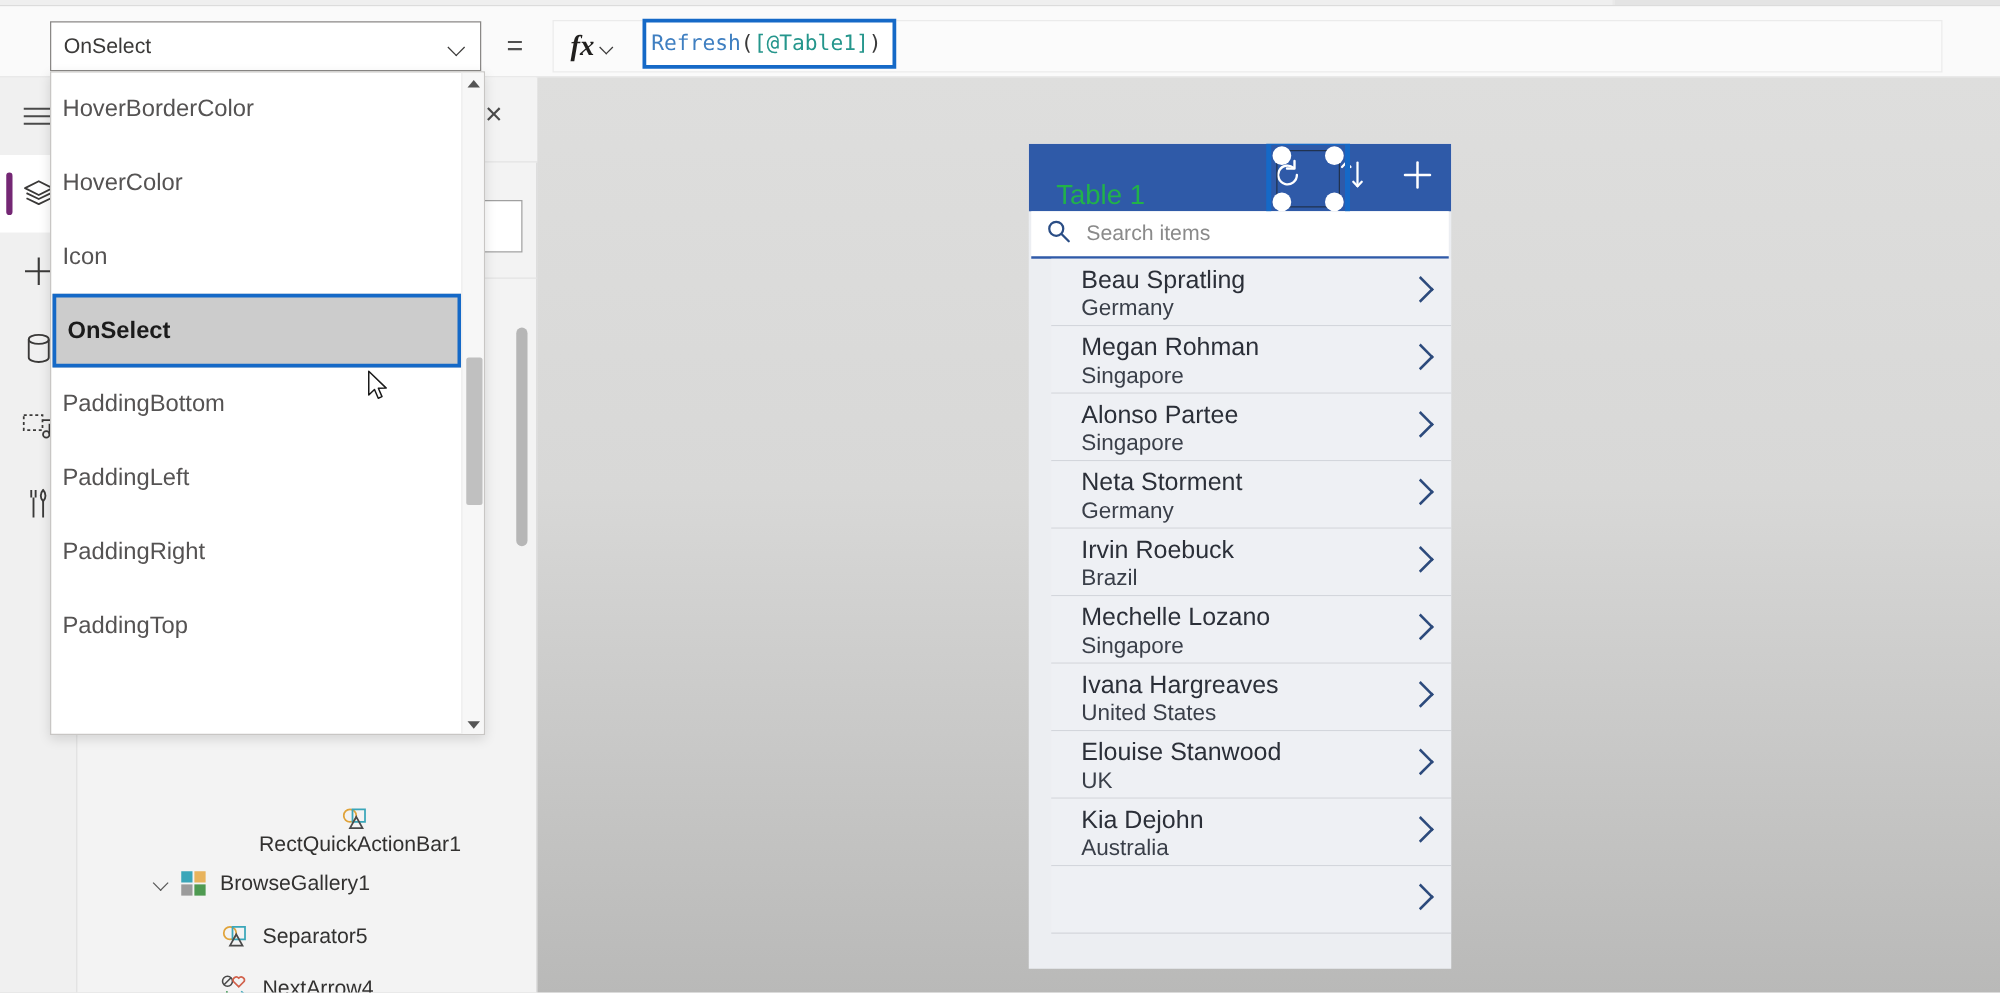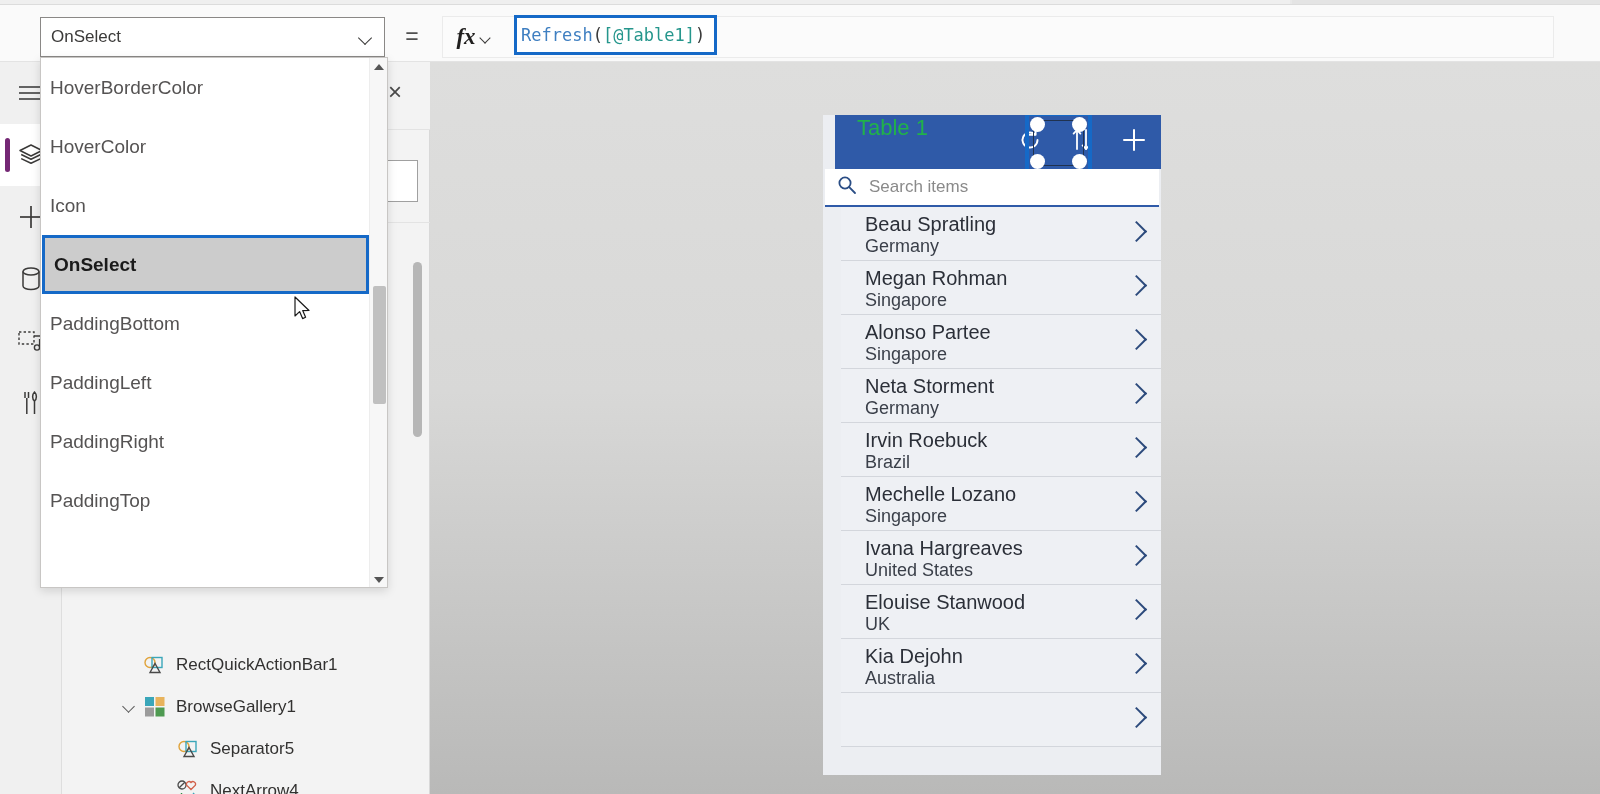--- a/index.html
+++ b/index.html
@@ -135,39 +135,39 @@
   }
   .tree-row .twisty { width: 22px; display:flex; align-items:center; justify-content:center; }
   .tree-row .twisty .tw { width:11px; height:11px; position:relative; }
   .tree-row .twisty .tw::before {
     content:""; position:absolute; left:0; top:0; width:8px; height:8px;
     border-right: 1.7px solid #555; border-bottom: 1.7px solid #555;
     transform: rotate(45deg);
   }
   .tree-row .tree-icon { width: 30px; height: 24px; display:flex; align-items:center; justify-content:center; }
   .tree-row .tree-label { padding-left: 6px; }
-  .tree-row.lvl1 { padding-left: 78px; }
+  .tree-row.lvl1 { padding-left: 78px; flex-direction: column; }
   .tree-row.lvl1b { padding-left: 78px; }
   .tree-row.lvl2 { padding-left: 112px; }
 
   
   .canvas-wrap {
     position: absolute; left: 430px; top: 62px; width: 1170px; height: 732px;
     background: linear-gradient(180deg, #dededd 0%, #d8d8d7 45%, #b9b9b8 100%);
   }
 
   
   .app {
     position: absolute; left: 393px; top: 53px; width: 338px; height: 660px;
     background: #eceef2; overflow: hidden;
     box-shadow: 0 0 0 0 rgba(0,0,0,0);
   }
   .app-header {
     position: relative; height: 54px; background: #2f5aa8;
-    display: flex; align-items: flex-start; padding-left: 22px; margin-left: 12px;
+    display: flex; align-items: flex-end; padding-left: 22px;
   }
   .app-title {
     font-size: 22px; color: #21b24a; font-weight: 400;
   }
   .app-header-actions {
     position: absolute; right: 10px; top: 0; height: 54px;
     display: flex; align-items: center; gap: 18px;
   }
   .hdr-icon {
     width: 34px; height: 34px; display:flex; align-items:center; justify-content:center;

